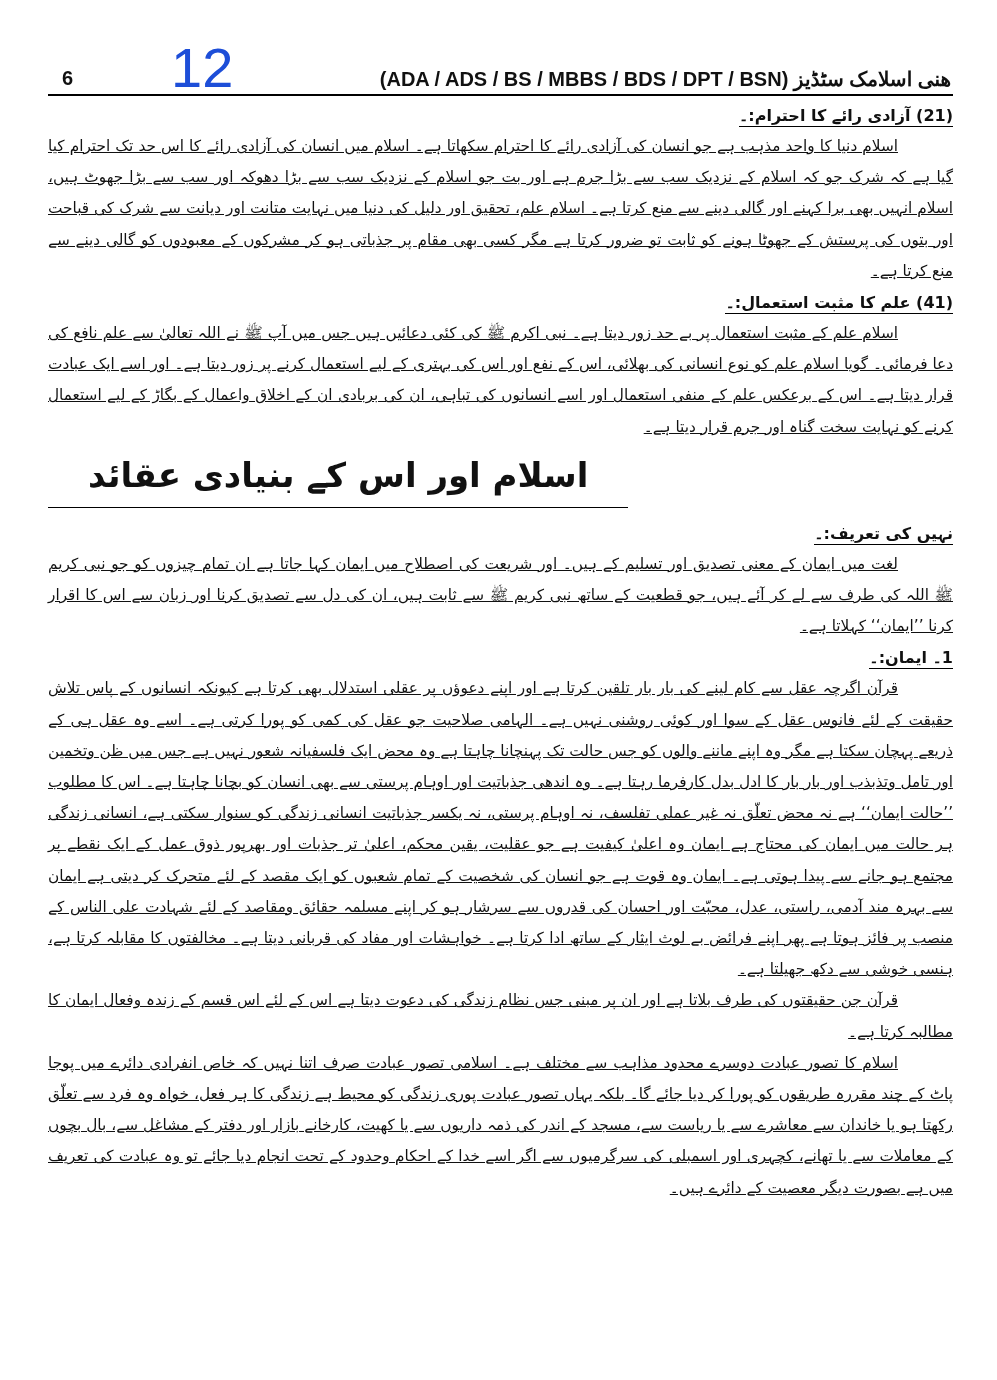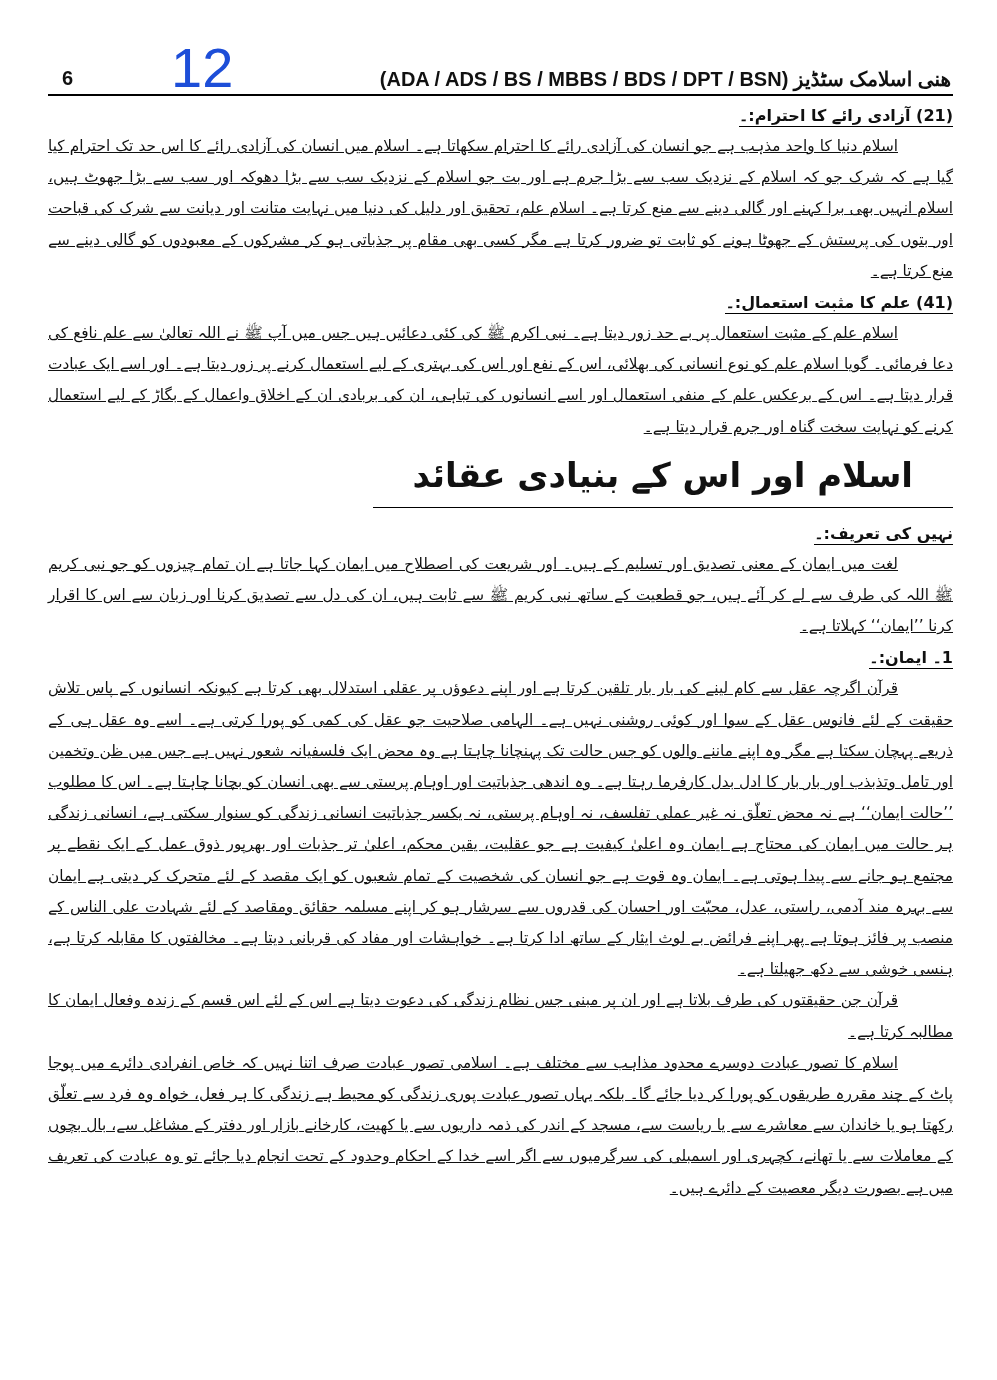--- a/index.html
+++ b/index.html
@@ -5,21 +5,21 @@
     html, body { margin:0; padding:0; background:#ffffff; }
     body { width:997px; height:1380px; position:relative; overflow:hidden; color:#111; font-family:"DejaVu Sans", sans-serif; }
     .header { position:absolute; left:48px; right:44px; top:36px; height:58px; border-bottom:2px solid #000; }
     .pg-num { position:absolute; left:14px; bottom:4px; font-family:"Liberation Sans", sans-serif; font-weight:bold; font-size:20px; }
     .big-num { position:absolute; left:123px; bottom:-2px; font-family:"Liberation Sans", sans-serif; font-size:56px; color:#1d4ed8; line-height:1; }
     .h-title { position:absolute; right:2px; bottom:3px; font-family:"Liberation Sans", sans-serif; font-weight:bold; font-size:20px; direction:rtl; white-space:nowrap; }
     .content { position:absolute; left:48px; right:44px; top:100px; direction:rtl; text-align:justify; }
     .sec-h { font-family:"DejaVu Sans", sans-serif; font-weight:bold; font-size:16px; display:inline-block; border-bottom:1.5px solid #000; padding-bottom:1px; margin:6px 0 4px 0; }
     .sec-wrap { text-align:right; }
     p { margin:0; font-family:"DejaVu Sans", sans-serif; font-size:15.3px; line-height:31.2px; text-indent:55px; text-align-last:right;text-decoration:underline; }
-    .main-title-wrap { text-align:right; margin:12px 0 10px 0; }
+    .main-title-wrap { text-align:left; margin:12px 0 10px 0; }
     .main-title { display:inline-block; font-family:"DejaVu Sans", sans-serif; font-weight:bold; font-size:34px; padding:0 40px 12px 40px; border-bottom:1.5px solid #000; }
   </style>
 </head>
 <body>
 
 <div class="header">
   <span class="pg-num">6</span>
   <span class="big-num">12</span>
   <span class="h-title">هنی اسلامک سٹڈیز (ADA / ADS / BS / MBBS / BDS / DPT / BSN)</span>
 </div>

